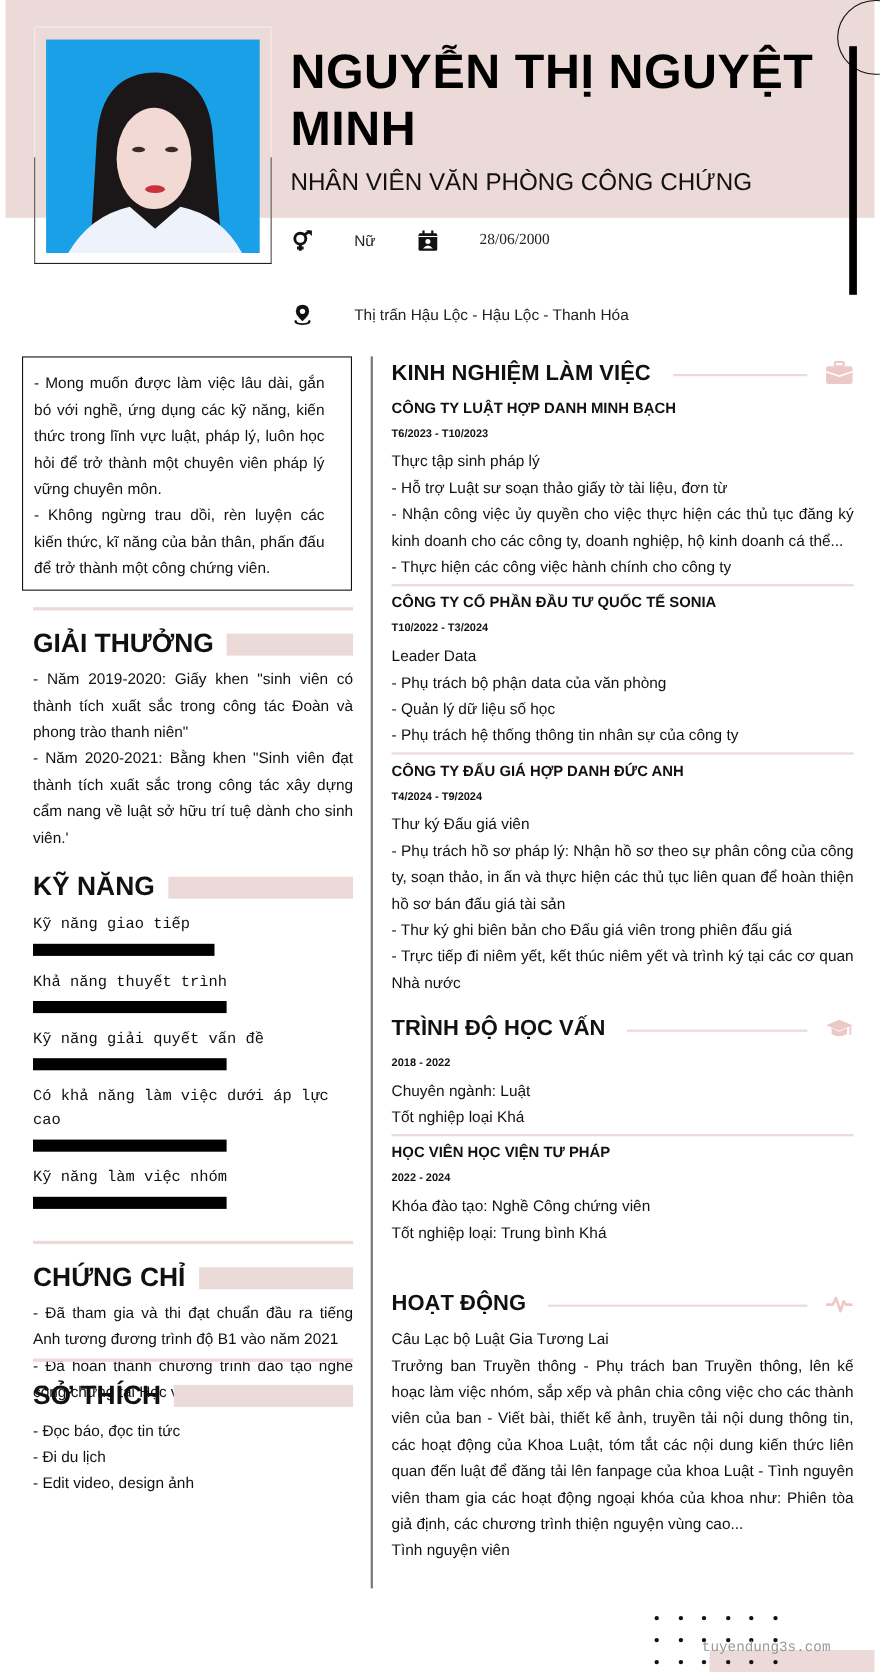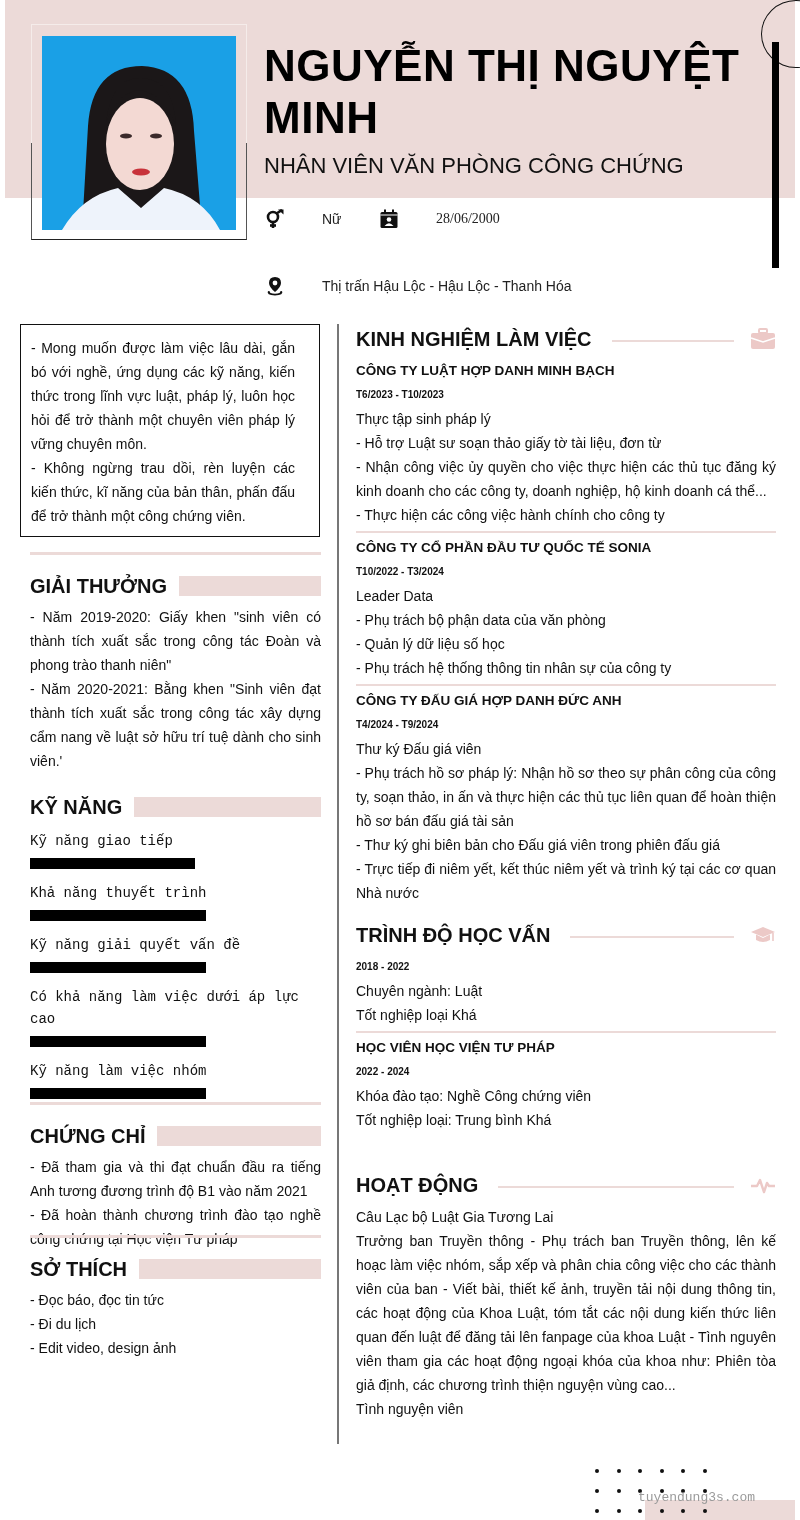--- a/index.html
+++ b/index.html
@@ -19,21 +19,21 @@
 
   .info-item { position: absolute; display: flex; align-items: center; font-size: 14px; color: #222; gap: 27px; }
   .info-item svg { width: 20px; height: 20px; margin-right: 10px; }
 
   .col-divider { position: absolute; left: 337px; top: 324px; width: 2px; height: 1120px; background: #777; }
   .objective-box { position: absolute; left: 20px; top: 324px; width: 300px; height: 213px; border: 1.5px solid #111; padding: 11px 24px 0 10px; font-size: 14px; line-height: 24px; text-align: justify; }
 
   .l-section { position: absolute; left: 30px; width: 291px; }
   .l-rule { height: 3px; background: #ecdad8; width: 291px; }
   .l-head { display: flex; align-items: center; margin-top: 18px; }
-  .l-head h2 { font-size: 20px; font-weight: bold; line-height: 26px; white-space: nowrap; }
+  .l-head h2 { font-size: 24px; font-weight: bold; line-height: 26px; white-space: nowrap; }
   .l-head .pinkbar { flex: 1; height: 20px; background: #ecdad8; margin-left: 12px; }
   .l-body { font-size: 14px; line-height: 24px; text-align: justify; margin-top: 6px; }
   .skill { margin-top: 0; }
   .skill .label { font-size: 14px; line-height: 22px; font-family: Liberation Mono, monospace; }
   .skill .bar { height: 11px; background: #000; margin-top: 6px; margin-bottom: 13px; }
 
   .r-section { position: absolute; left: 356px; width: 420px; }
   .r-head { display: flex; align-items: center; height: 28px; }
   .r-head h2 { font-size: 20px; font-weight: bold; white-space: nowrap; }
   .r-head .line { flex: 1; height: 2px; background: #ecdad8; margin: 4px 16px 0 20px; }
@@ -145,21 +145,21 @@
       <div class="label">Có khả năng làm việc dưới áp lực cao</div>
       <div class="bar" style="width:176px;"></div>
     </div>
     <div class="skill">
       <div class="label">Kỹ năng làm việc nhóm</div>
       <div class="bar" style="width:176px;"></div>
     </div>
   </div>
 </div>
 
-<div class="l-section" style="top:1102px;">
+<div class="l-section" style="top:1128px;">
   <div class="l-rule"></div>
   <div class="l-head">
     <h2>CHỨNG CHỈ</h2>
     <div class="pinkbar"></div>
   </div>
   <div class="l-body">
     <p>- Đã tham gia và thi đạt chuẩn đầu ra tiếng Anh tương đương trình độ B1 vào năm 2021</p>
     <p>- Đã hoàn thành chương trình đào tạo nghề công chứng tại Học viện Tư pháp</p>
   </div>
 </div>

